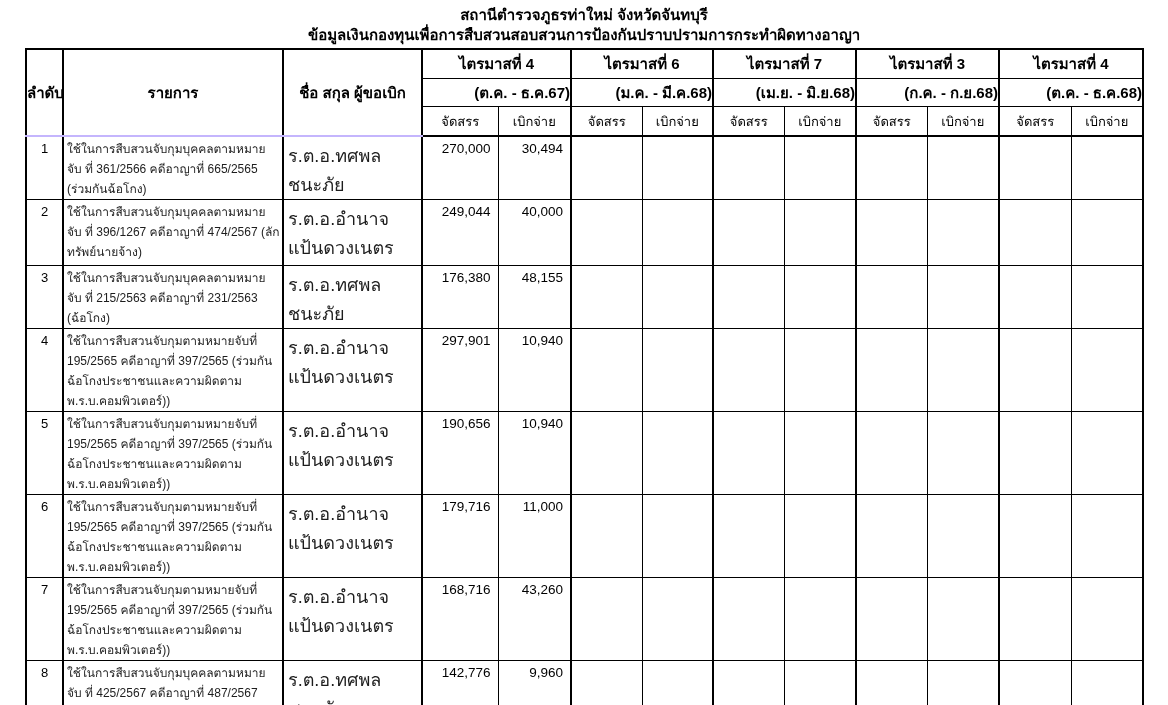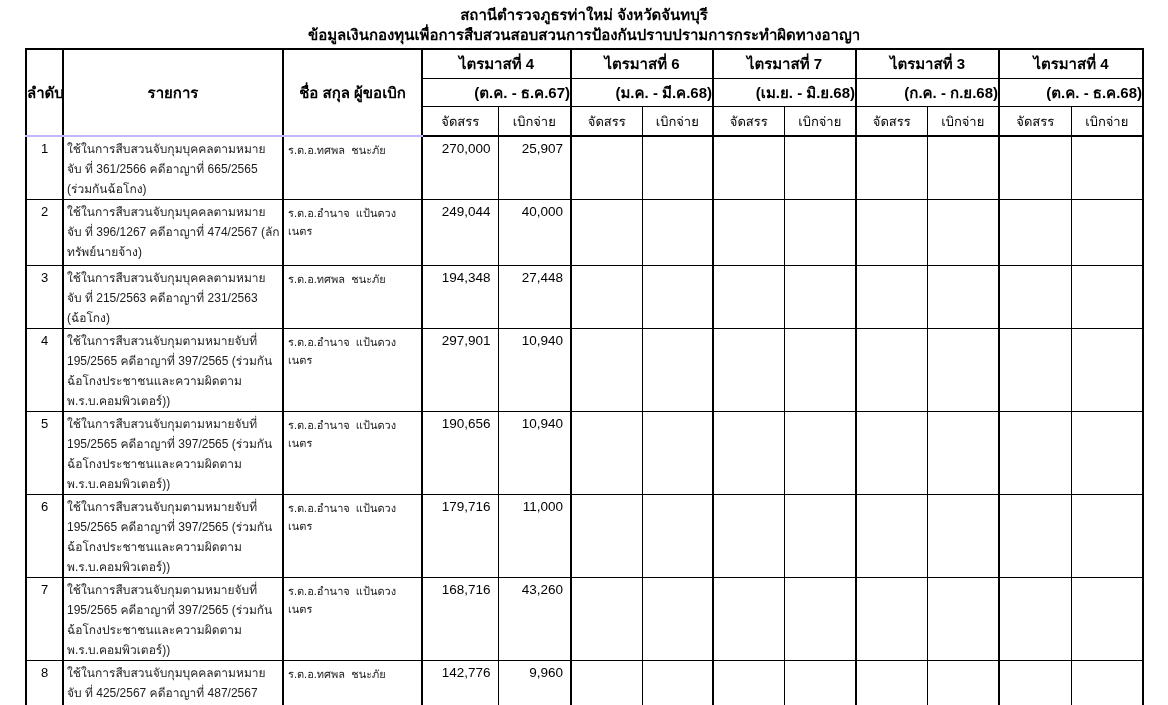--- a/index.html
+++ b/index.html
@@ -29,21 +29,21 @@
   tbody tr:nth-child(2){ height:66px; }
   tbody tr:nth-child(3){ height:48px; }
   tbody tr:nth-child(4){ height:80px; }
   tbody tr:nth-child(5){ height:79px; }
   tbody tr:nth-child(6){ height:79px; }
   tbody tr:nth-child(7){ height:79px; }
   tbody tr:nth-child(8){ height:72px; }
 
   td.no   { text-align:center; font-size:13px; padding-top:4px; }
   td.item { font-size:12px; line-height:20px; padding:2px 2px 0 3px; color:#1d1d1d; }
-  td.name { font-size:11px; padding:4px 20px 0 4px; white-space:pre-wrap; color:#1d1d1d; }
+  td.name { font-size:18px; padding:4px 20px 0 4px; white-space:pre-wrap; color:#1d1d1d; }
   td.num  { text-align:right; font-size:13.5px; padding:4px 7px 0 2px; }
 </style>
 </head>
 <body>
 
 <div class="titles">
   <div class="title-line">สถานีตำรวจภูธรท่าใหม่ จังหวัดจันทบุรี</div>
   <div class="title-line">ข้อมูลเงินกองทุนเพื่อการสืบสวนสอบสวนการป้องกันปราบปรามการกระทำผิดทางอาญา</div>
 </div>
 
@@ -93,21 +93,21 @@
       <th>จัดสรร</th>
       <th>เบิกจ่าย</th>
     </tr>
   </thead>
   <tbody>
     <tr>
       <td class="no thickR">1</td>
       <td class="item thickR">ใช้ในการสืบสวนจับกุมบุคคลตามหมายจับ ที่ 361/2566 คดีอาญาที่ 665/2565 (ร่วมกันฉ้อโกง)</td>
       <td class="name thickR">ร.ต.อ.ทศพล  ชนะภัย</td>
       <td class="num">270,000</td>
-      <td class="num thickR">25,907</td>
+      <td class="num thickR">30,494</td>
       <td class="num"></td>
       <td class="num thickR"></td>
       <td class="num"></td>
       <td class="num thickR"></td>
       <td class="num"></td>
       <td class="num thickR"></td>
       <td class="num"></td>
       <td class="num"></td>
     </tr>
     <tr>
@@ -122,22 +122,22 @@
       <td class="num thickR"></td>
       <td class="num"></td>
       <td class="num thickR"></td>
       <td class="num"></td>
       <td class="num"></td>
     </tr>
     <tr>
       <td class="no thickR">3</td>
       <td class="item thickR">ใช้ในการสืบสวนจับกุมบุคคลตามหมายจับ ที่ 215/2563 คดีอาญาที่ 231/2563 (ฉ้อโกง)</td>
       <td class="name thickR">ร.ต.อ.ทศพล  ชนะภัย</td>
-      <td class="num">194,348</td>
-      <td class="num thickR">27,448</td>
+      <td class="num">176,380</td>
+      <td class="num thickR">48,155</td>
       <td class="num"></td>
       <td class="num thickR"></td>
       <td class="num"></td>
       <td class="num thickR"></td>
       <td class="num"></td>
       <td class="num thickR"></td>
       <td class="num"></td>
       <td class="num"></td>
     </tr>
     <tr>

